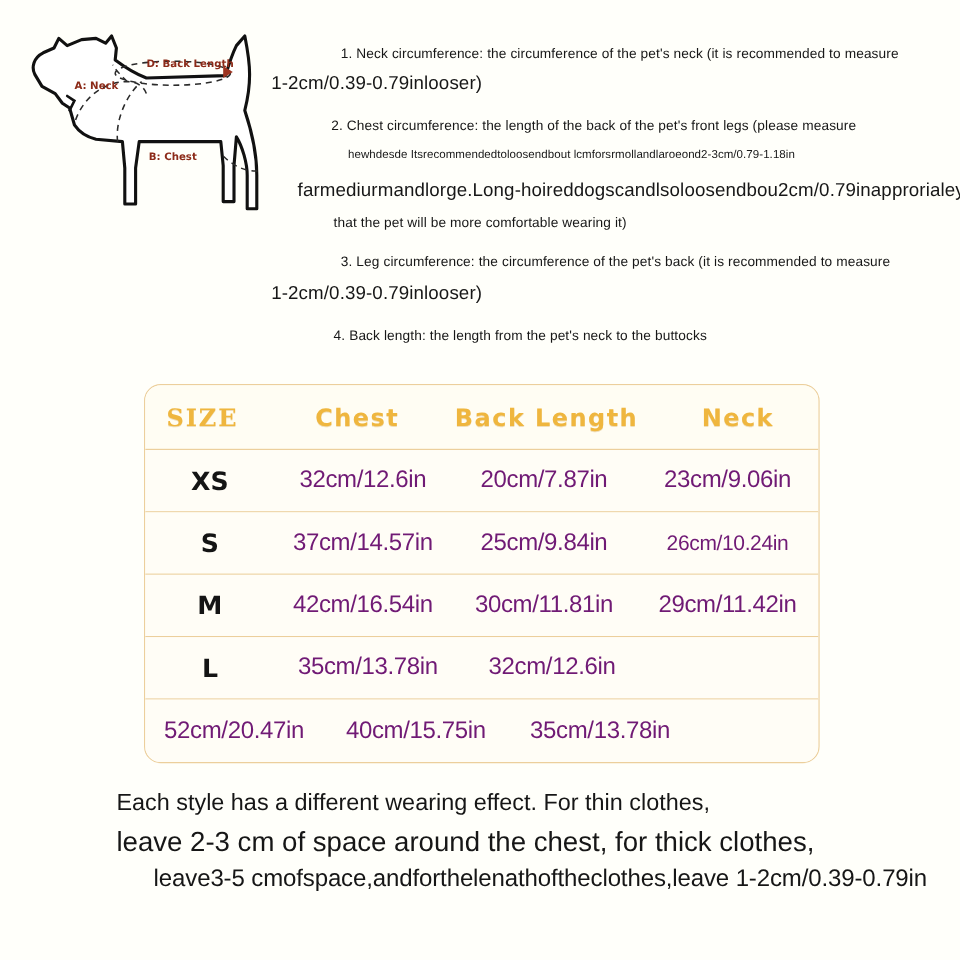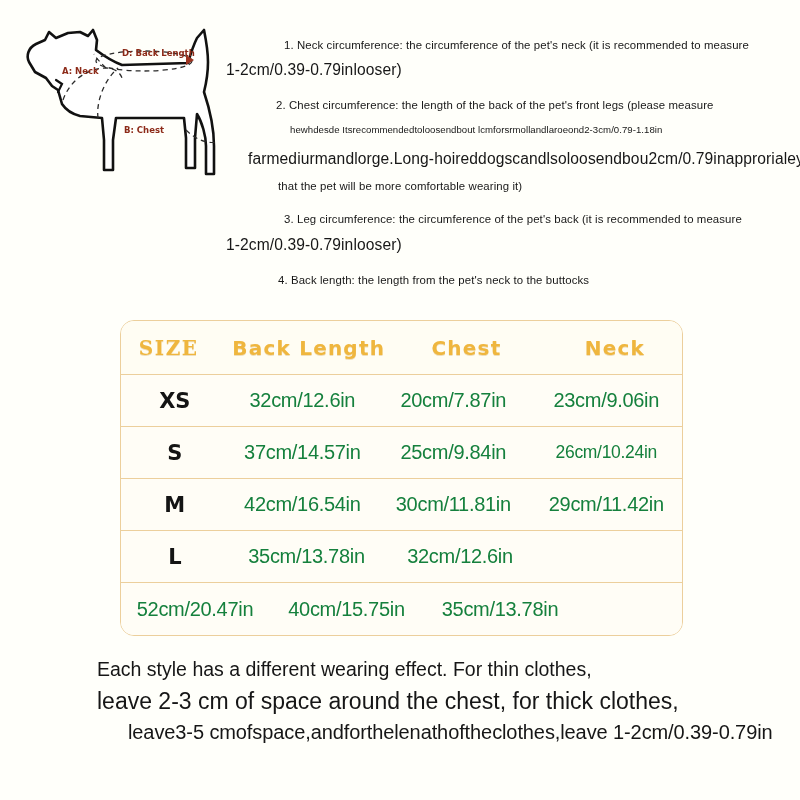--- a/index.html
+++ b/index.html
@@ -118,21 +118,21 @@
   .hdr-size { font-family: "DejaVu Serif", serif; letter-spacing: 1.6px; }
 
   .size-label {
     font-size: 21px;
     font-weight: 600;
     color: #141414;
     font-family: "DejaVu Sans", sans-serif;
   }
   .val {
     font-size: 20px;
-    color: #15803d;
+    color: #701a75;
     font-family: "Liberation Sans", sans-serif;
     letter-spacing: -0.3px;
   }
   .val-sm { font-size: 17.5px; }
 
   
   .footer {
     position: absolute;
     left: 0;
     top: 658px;
@@ -202,25 +202,25 @@
     <span class="instr-line instr-lg l8">1-2cm/0.39-0.79inlooser)</span>
     <span class="instr-line instr-sm l9">4. Back length: the length from the pet's neck to the buttocks</span>
   </div>
 
   <div class="size-table">
 
     <div class="st-row header">
       <div class="st-cell c-size">
         <span class="hdr-text hdr-size">SIZE</span>
       </div>
+      <div class="st-cell c-chest">
+        <span class="hdr-text">Chest</span>
+      </div>
       <div class="st-cell c-back">
         <span class="hdr-text">Back Length</span>
-      </div>
-      <div class="st-cell c-chest">
-        <span class="hdr-text">Chest</span>
       </div>
       <div class="st-cell c-neck">
         <span class="hdr-text">Neck</span>
       </div>
     </div>
 
     <div class="st-row body">
       <div class="st-cell c-size">
         <span class="size-label">XS</span>
       </div>

